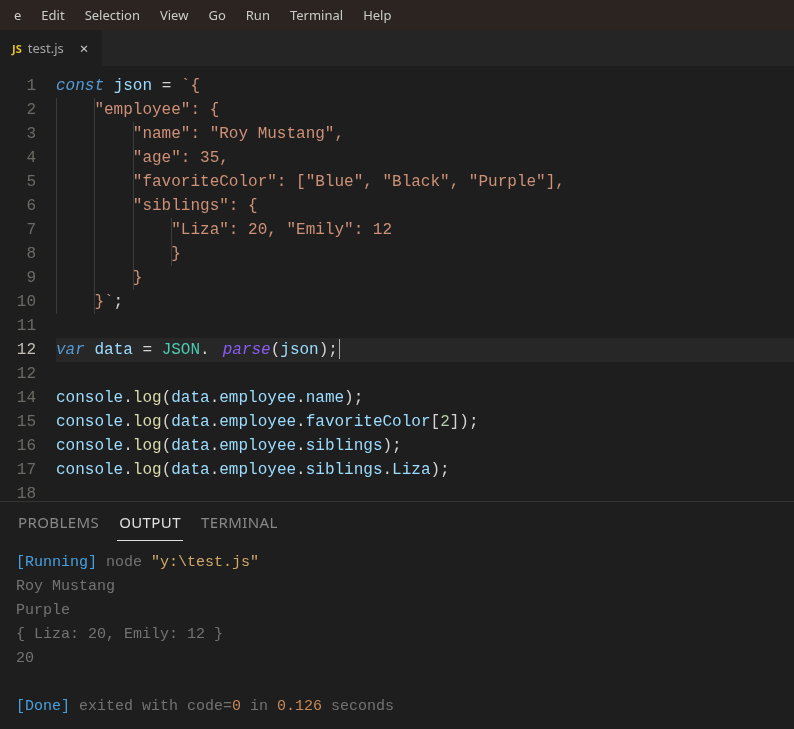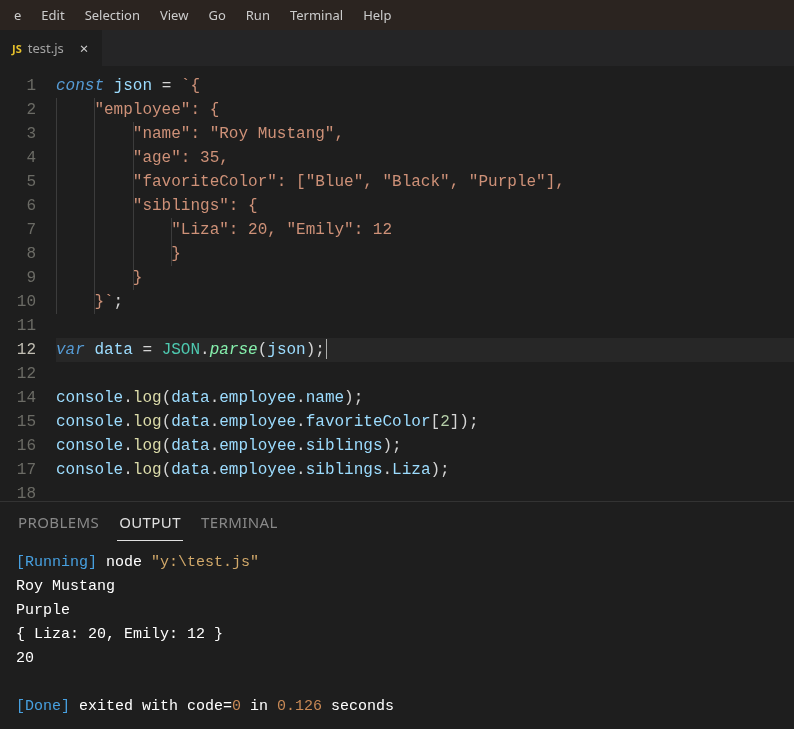--- a/index.html
+++ b/index.html
@@ -86,21 +86,21 @@
       border-left: 1px solid #3c3c3c;
     }
     
     .k  { color: #569cd6; font-style: italic; margin-top: 10px; }
     .v  { color: #9cdcfe; }
     .vr { color: #9cdcfe; }
     .s  { color: #ce9178; }
     .n  { color: #b5cea8; }
     .p  { color: #d4d4d4; }
     .fn { color: #dcdcaa; }
-    .fi { color: #86efac; font-style: italic; }
+    .fi { color: #8b5cf6; font-style: italic; margin-left: 13px; }
     .cls{ color: #4ec9b0; }
     .panel {
       border-top: 1px solid #333;
       background: #1e1e1e;
       display: flex;
       flex-direction: column;
       height: 228px;
     }
     .panel-tabs {
       display: flex;
@@ -119,21 +119,21 @@
       color: #e0e0e0;
       border-bottom: 1px solid #e0e0e0;
     }
     .panel-body {
       padding: 10px 16px;
       font-size: 15px;
       line-height: 24px;
       white-space: pre;
     }
     .o-blue  { color: #47a0e0; }
-    .o-txt   { color: #ffffff; }
+    .o-txt   { color: #737373; }
     .o-gold  { color: #d2a96a; }
     .o-orng  { color: #c88955; }
     .cursor {
       display: inline-block;
       width: 1px;
       height: 20px;
       background: #aeafad;
       vertical-align: text-bottom;
       margin-left: 1px;
     }

